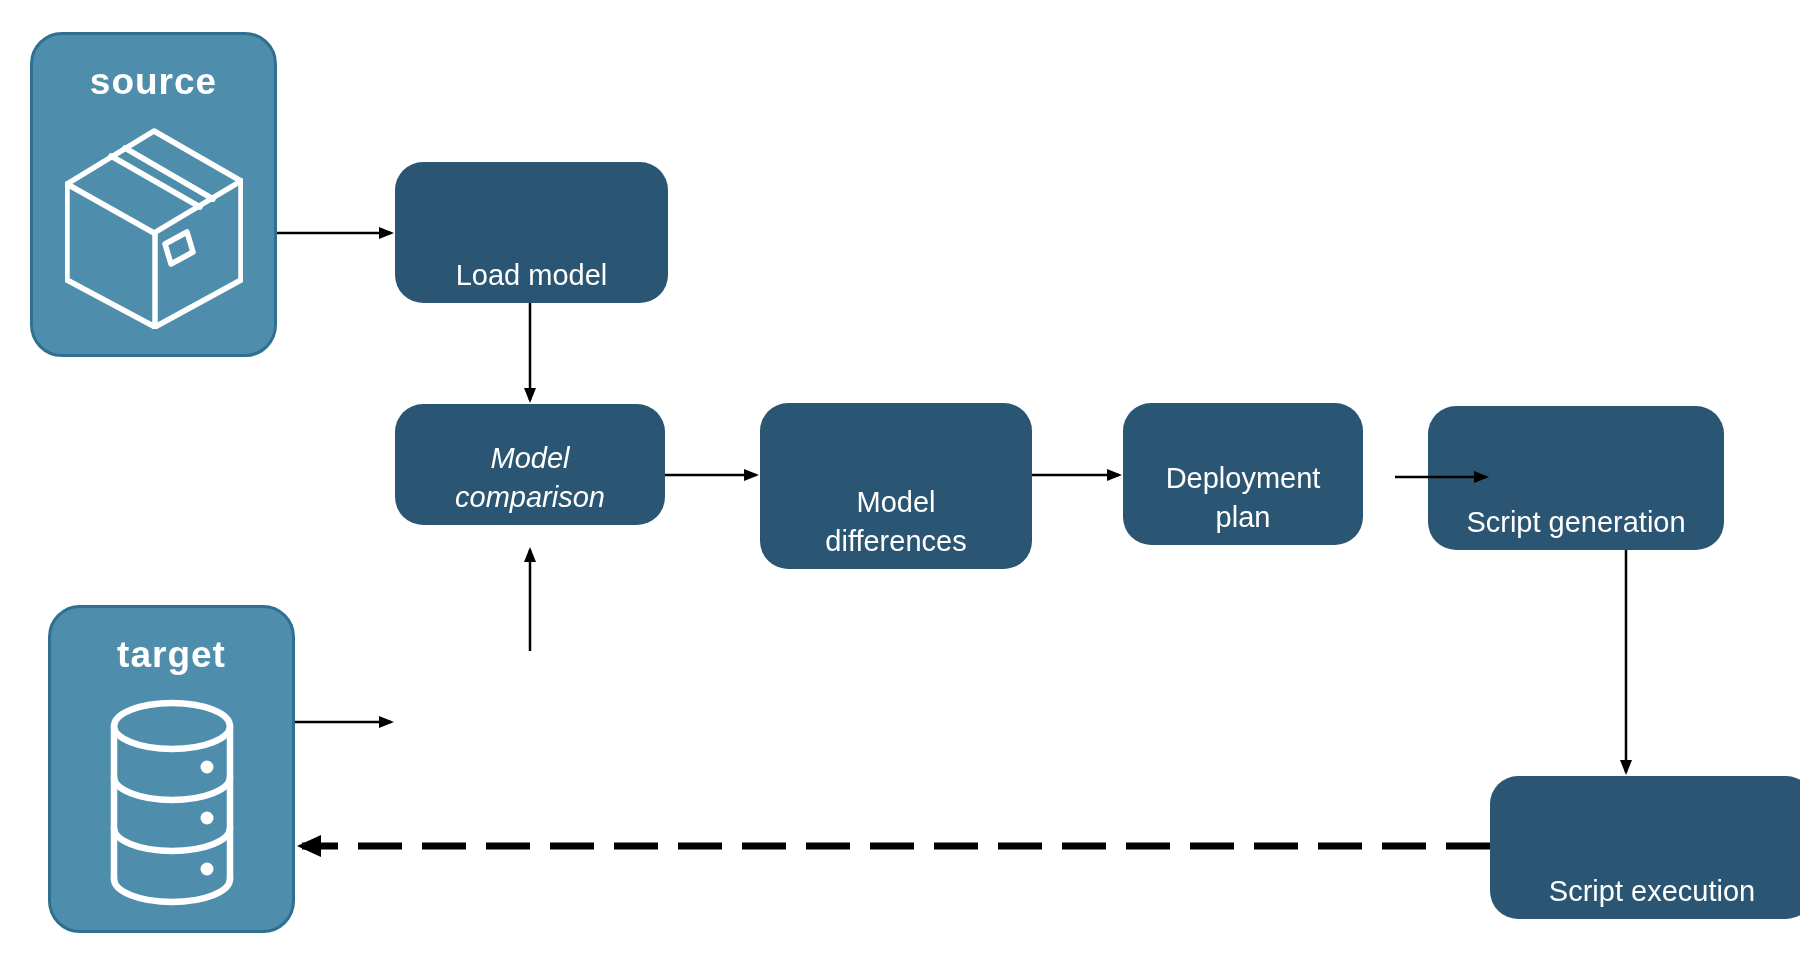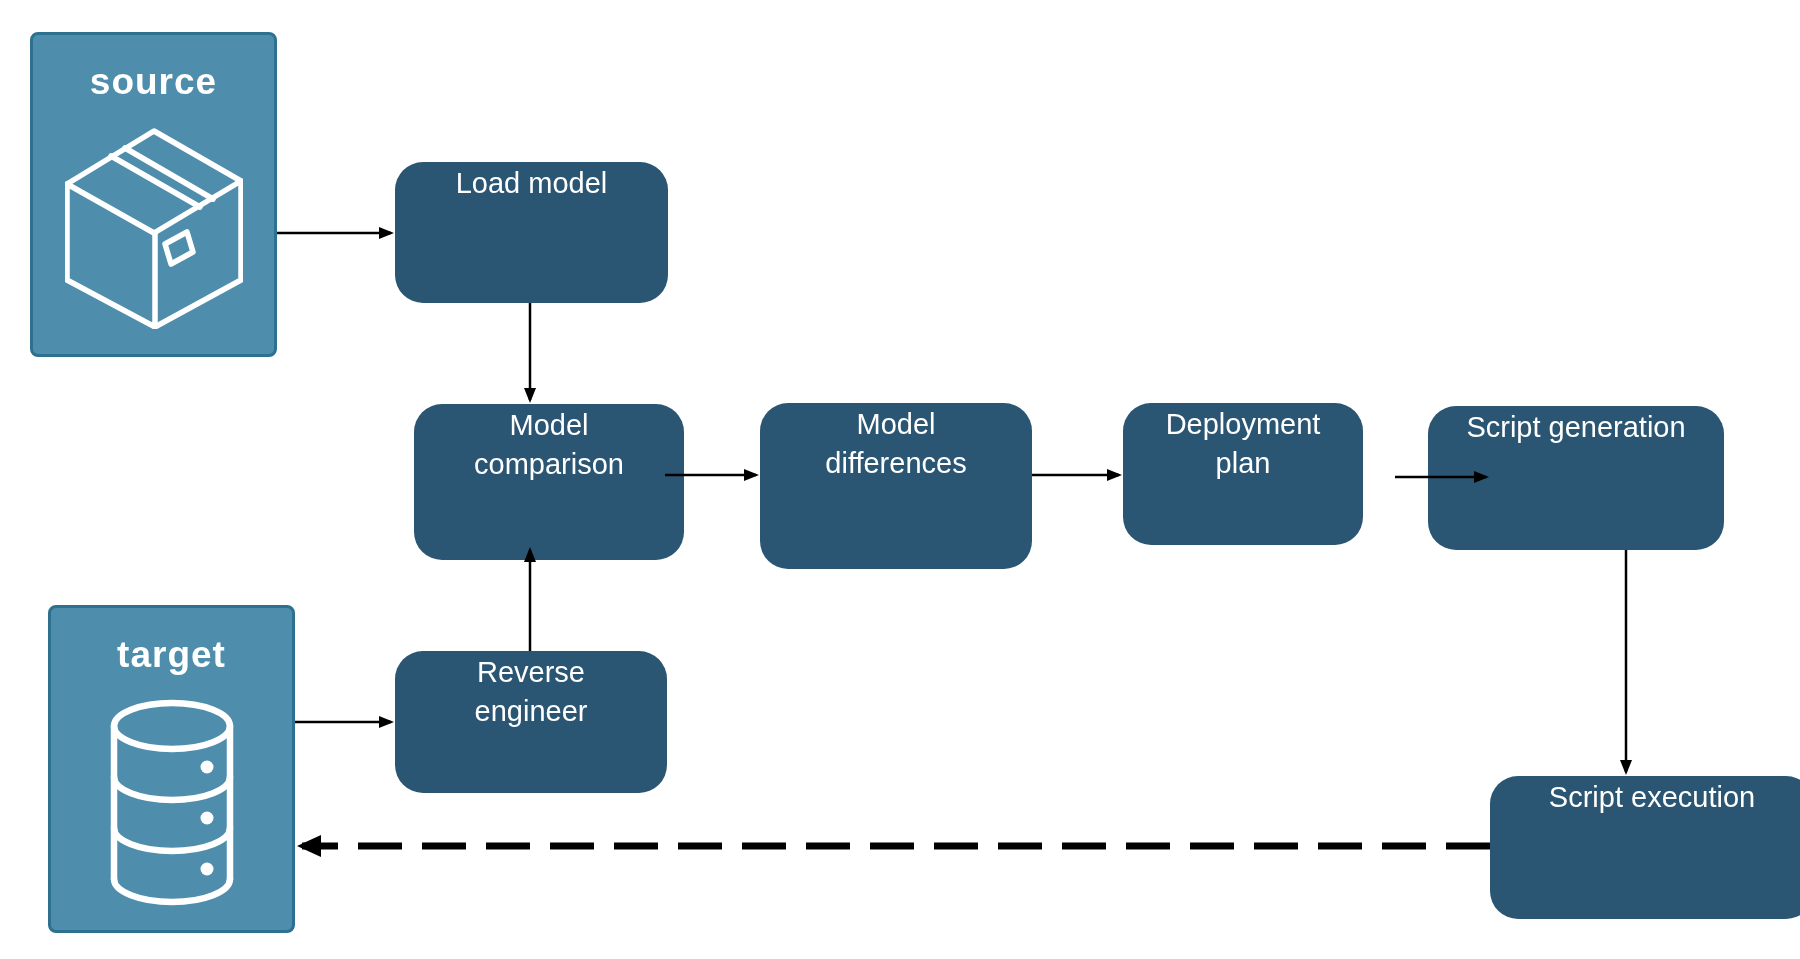--- a/index.html
+++ b/index.html
@@ -10,34 +10,34 @@
     --text-color:#ffffff;
     --bg-color:#ffffff;
   }
   *{margin:0;padding:0;box-sizing:border-box;}
   html,body{width:1800px;height:959px;background:var(--bg-color);
     font-family:"Liberation Sans","DejaVu Sans",sans-serif;}
   .canvas{position:relative;width:1800px;height:959px;background:var(--bg-color);overflow:hidden;}
 
   
   .node{position:absolute;background:var(--node-fill);border-radius:28px;
-    display:flex;align-items:flex-start;justify-content:center;text-align:center;
+    display:flex;align-items:flex-end;justify-content:center;text-align:center;
     color:var(--text-color);font-size:29px;font-weight:400;line-height:39px;
-    padding:2px 26px;}
+    padding:8px 26px;}
   #node-load-model      {left:395px;top:162px;width:273px;height:141px;}
-  #node-model-comparison{left:414px;top:404px;width:270px;height:156px;}
+  #node-model-comparison{left:395px;top:404px;width:270px;height:121px;font-style:italic;}
   #node-model-differences{left:760px;top:403px;width:272px;height:166px;}
   #node-deployment-plan {left:1123px;top:403px;width:240px;height:142px;}
   #node-script-generation{left:1428px;top:406px;width:296px;height:144px;}
   #node-reverse-engineer{left:395px;top:651px;width:272px;height:142px;}
   #node-script-execution{left:1490px;top:776px;width:324px;height:143px;}
 
   
   .entity{position:absolute;background:var(--entity-fill);
-    border:3px solid var(--entity-border);border-radius:8px;
+    border:3px solid var(--entity-border);border-radius:32px;
     display:flex;flex-direction:column;align-items:center;}
   #entity-source{left:30px;top:32px;width:247px;height:325px;}
   #entity-target{left:48px;top:605px;width:247px;height:328px;}
   .entity-label{color:var(--text-color);font-size:37px;font-weight:800;
     margin-top:26px;letter-spacing:1px;}
   .entity-icon{flex:1;display:flex;align-items:center;justify-content:center;width:100%;}
   .entity-icon svg{display:block;}
 
   
   #arrow-layer{position:absolute;left:0;top:0;width:1800px;height:959px;pointer-events:none;}
@@ -90,23 +90,20 @@
   </div>
   <div class="node" id="node-model-differences">
     <span>Model differences</span>
   </div>
   <div class="node" id="node-deployment-plan">
     <span>Deployment plan</span>
   </div>
   <div class="node" id="node-script-generation">
     <span>Script generation</span>
   </div>
-  <div class="node" id="node-reverse-engineer">
-    <span>Reverse engineer</span>
-  </div>
   <div class="node" id="node-script-execution">
     <span>Script execution</span>
   </div>
 
   <svg id="arrow-layer" viewBox="0 0 1800 959">
     <defs>
       <marker id="ah" markerWidth="17" markerHeight="14" refX="13" refY="7" orient="auto" markerUnits="userSpaceOnUse">
         <path d="M1,1 L16,7 L1,13 Z"></path>
       </marker>
       <marker id="ah-big" markerWidth="26" markerHeight="24" refX="20" refY="12" orient="auto" markerUnits="userSpaceOnUse">

